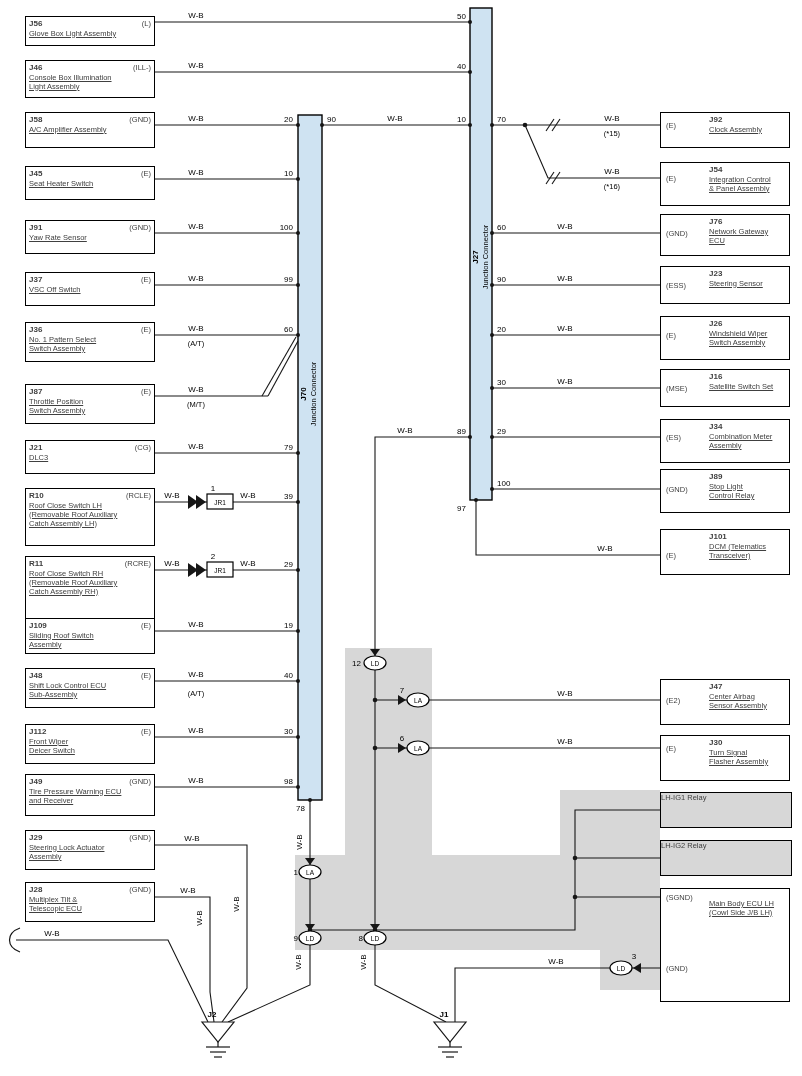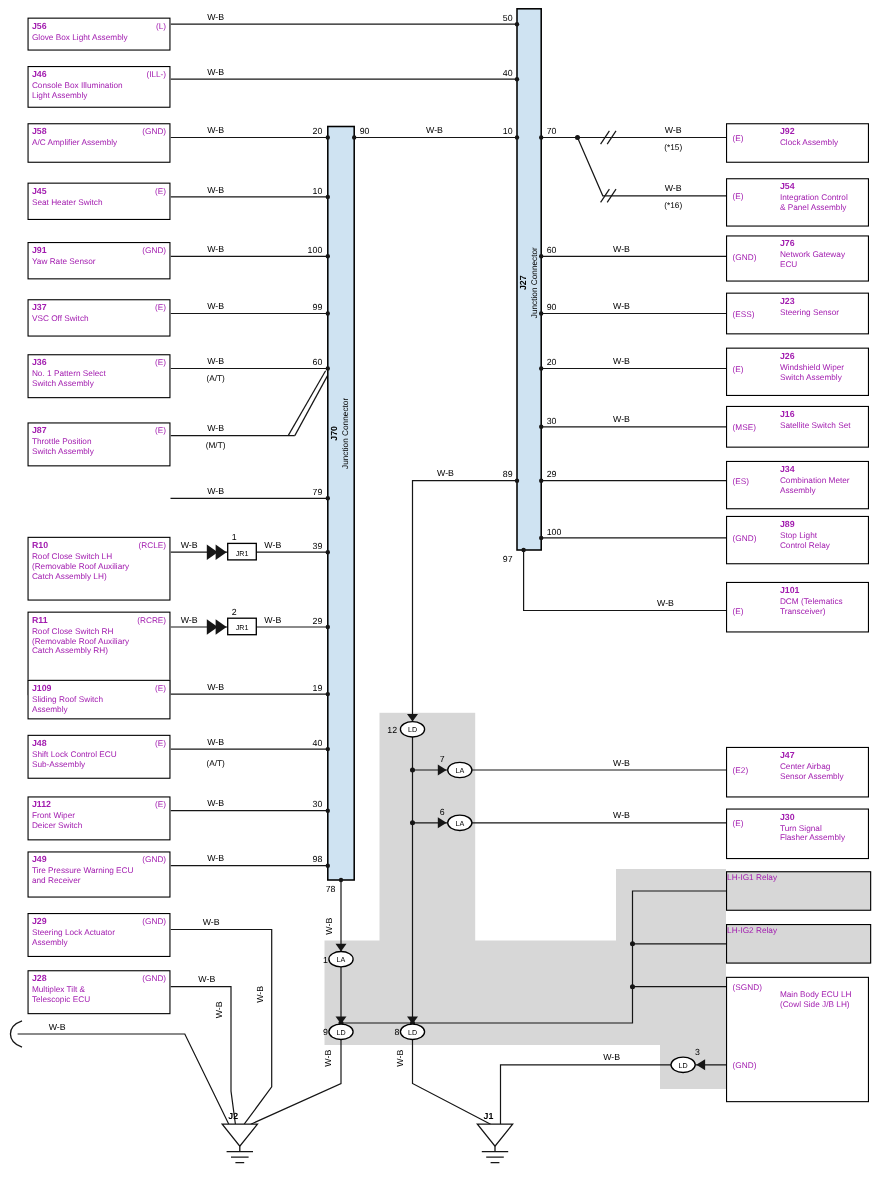--- a/index.html
+++ b/index.html
@@ -1,25 +1,25 @@
 <!DOCTYPE html>
 <html><head>
 <meta charset="utf-8">
 <style>
   html,body{margin:0;padding:0;background:#fff;}
   .stage{position:relative;width:802px;height:1076px;background:#fff;overflow:hidden;
-         font-family:"Liberation Sans",sans-serif;color:#a21caf;}
+         font-family:"Liberation Sans",sans-serif;color:#404040;}
   .stage svg{position:absolute;left:0;top:0;font-family:"Liberation Sans",sans-serif;}
   .box{position:absolute;border:1.4px solid #000;background:#fff;box-sizing:border-box;}
   .lbox{left:25px;width:130px;padding:2px 3px 0 3px;}
   .rbox{left:660px;width:130px;}
   .brow{display:flex;justify-content:space-between;align-items:center;line-height:9.5px;}
   .bid{font-weight:bold;font-size:8px;line-height:9.5px;}
   .bterm{font-size:7.5px;}
-  .bline{font-size:7.5px;line-height:9px;white-space:nowrap;}
+  .bline{font-size:7.5px;line-height:9px;white-space:nowrap;text-decoration:underline;}
   .rterm{position:absolute;left:5px;font-size:7.5px;}
   .rcontent{margin-left:48px;padding-top:2px;}
   .relay{left:660px;width:132px;background:#d7d7d7;display:flex;align-items:flex-start;padding-left:0;font-size:7.5px;}
   .t8{font-size:8px;fill:#000;}
   .t7{font-size:7.5px;fill:#000;}
   .t6{font-size:6.5px;fill:#000;}
   .b{font-weight:bold;}
 </style>
 </head>
 <body>
@@ -340,20 +340,27 @@
   <div class="bline">Switch Assembly</div>
 </div>
 <div class="box lbox" style="top:384px;height:40px">
   <div class="brow">
         <span class="bid">J87</span>
         <span class="bterm">(E)</span>
       </div>
   <div class="bline">Throttle Position</div>
   <div class="bline">Switch Assembly</div>
 </div>
+<div class="box lbox" style="top:440px;height:34px">
+  <div class="brow">
+        <span class="bid">J21</span>
+        <span class="bterm">(CG)</span>
+      </div>
+  <div class="bline">DLC3</div>
+</div>
 <div class="box lbox" style="top:488px;height:58px">
   <div class="brow">
         <span class="bid">R10</span>
         <span class="bterm">(RCLE)</span>
       </div>
   <div class="bline">Roof Close Switch LH</div>
   <div class="bline">(Removable Roof Auxiliary</div>
   <div class="bline">Catch Assembly LH)</div>
 </div>
 <div class="box lbox" style="top:556px;height:76px">

